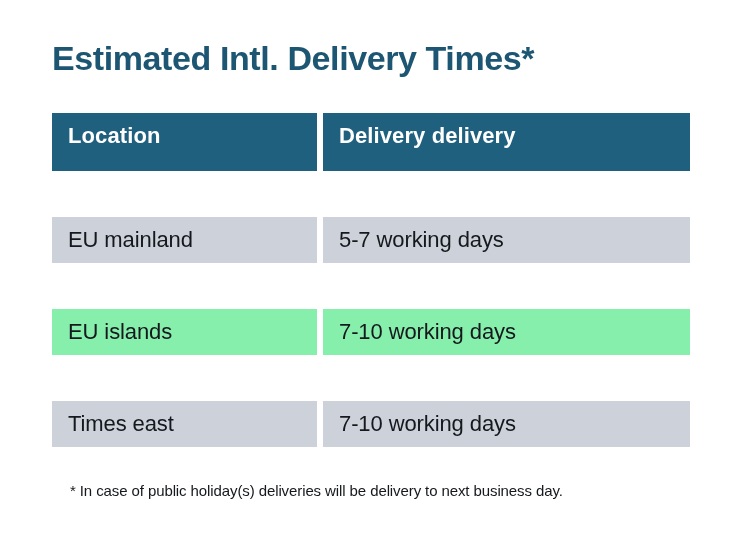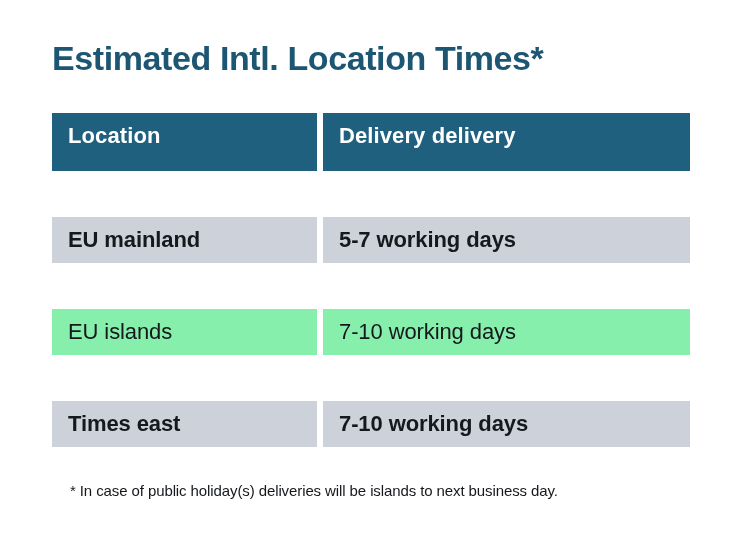--- a/index.html
+++ b/index.html
@@ -96,42 +96,42 @@
     padding: 0 0 0 16px;
     line-height: 46px;
     white-space: nowrap;
     letter-spacing: -0.1px;
   }
   .table-body td.cell-gap {
     background: #ffffff !important;
     padding: 0;
   }
 
-  .table-body tr.band-dark td  { background: #ccd1da; font-weight: bold; }
+  .table-body tr.band-dark td  { background: #ccd1da; }
   .table-body tr.band-light td { background: #86efac; }
 
   
   .footnote {
     position: absolute;
     left: 70px;
     top: 480px;
     font-size: 15px;
     font-weight: 400;
     color: #15181c;
     line-height: 22px;
     white-space: nowrap;
     letter-spacing: -0.1px;
   }
 </style>
 </head>
 <body>
 
 <div class="page">
 
-  <div class="page-title">Estimated Intl. Location Times*</div>
+  <div class="page-title">Estimated Intl. Delivery Times*</div>
 
   <table class="delivery-table">
     <colgroup>
       <col class="col-location">
       <col class="col-gap">
       <col class="col-delivery">
     </colgroup>
 
     <thead class="table-head">
       <tr>
@@ -188,15 +188,15 @@
 
       <tr class="row-spacer">
         <td></td>
           <td></td>
           <td></td>
       </tr>
 
     </tbody>
   </table>
 
-  <div class="footnote">* In case of public holiday(s) deliveries will be islands to next business day.</div>
+  <div class="footnote">* In case of public holiday(s) deliveries will be delivery to next business day.</div>
 
 </div>
 
 </body></html>

